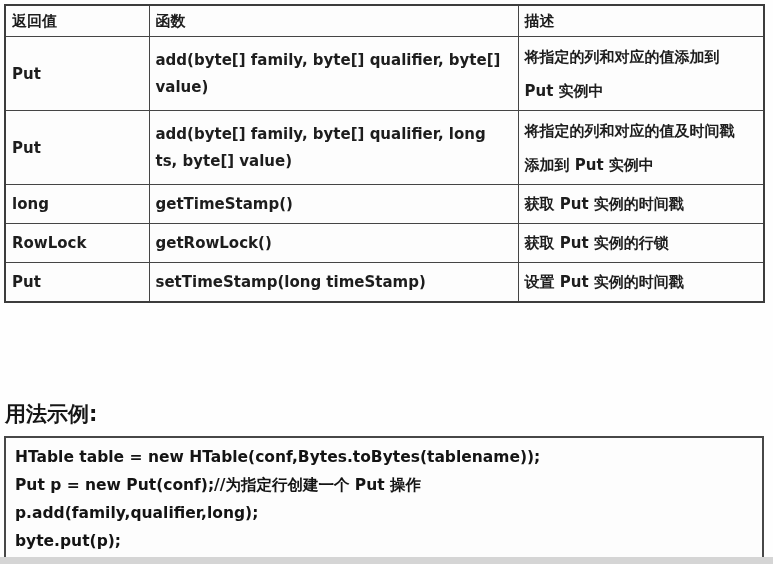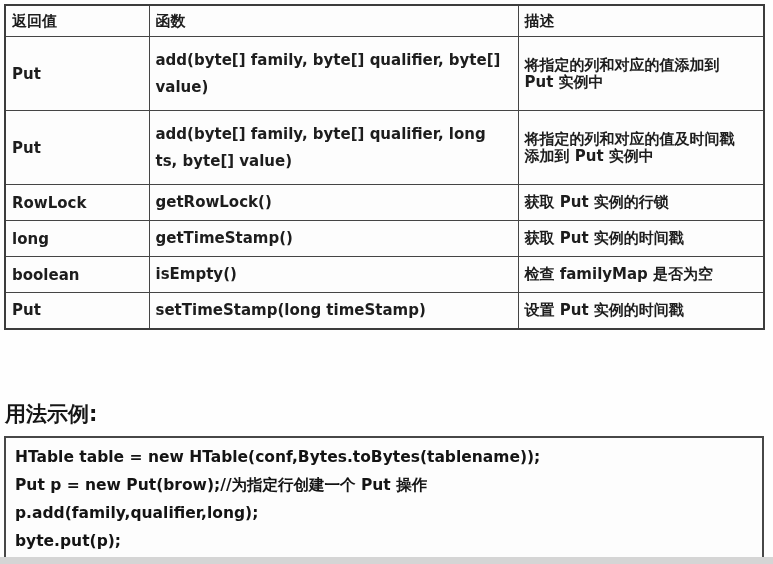--- a/index.html
+++ b/index.html
@@ -32,21 +32,21 @@
     line-height: 26px;
     color: #1d1d1d;
   }
   col.c1 { width: 144px; }
   col.c2 { width: 369px; }
   col.c3 { width: 246px; }
   tr.header-row th { height: 29px; font-weight: 600; }
   tr.tall td { height: 74px; }
   tr.short td { height: 36px; }
   td.fn { line-height: 27px; }
-  td.desc { padding-right: 18px; line-height: 17px; }
+  td.desc { padding-right: 18px; line-height: 34px; }
 
   .usage-label {
     position: absolute; left: 5px; top: 400px;
     font-size: 21px; font-weight: 600; color: #161616;
   }
   .code-box {
     position: absolute; left: 4px; top: 436px;
     width: 760px; height: 151px;
     border: 2px solid #474747;
     background: #fdfdfd;
@@ -86,46 +86,41 @@
         <td>Put</td>
         <td class="fn">add(byte[] family, byte[] qualifier, byte[] value)</td>
         <td class="desc">将指定的列和对应的值添加到 Put 实例中</td>
       </tr>
       <tr class="tall">
         <td>Put</td>
         <td class="fn">add(byte[] family, byte[] qualifier, long ts, byte[] value)</td>
         <td class="desc">将指定的列和对应的值及时间戳添加到 Put 实例中</td>
       </tr>
       <tr class="short">
-        <td>RowLock</td>
-        <td class="fn">getRowLock()</td>
-        <td class="desc">获取 Put 实例的行锁</td>
-      </tr>
-      <tr class="short">
         <td>long</td>
         <td class="fn">getTimeStamp()</td>
         <td class="desc">获取 Put 实例的时间戳</td>
       </tr>
       <tr class="short">
-        <td>boolean</td>
-        <td class="fn">isEmpty()</td>
-        <td class="desc">检查 familyMap 是否为空</td>
+        <td>RowLock</td>
+        <td class="fn">getRowLock()</td>
+        <td class="desc">获取 Put 实例的行锁</td>
       </tr>
       <tr class="short">
         <td>Put</td>
         <td class="fn">setTimeStamp(long timeStamp)</td>
         <td class="desc">设置 Put 实例的时间戳</td>
       </tr>
     </tbody>
   </table>
 
   <div class="usage-label">用法示例:</div>
 
   <div class="code-box">
     <div class="code-line">HTable table = new HTable(conf,Bytes.toBytes(tablename));</div>
-    <div class="code-line">Put p = new Put(brow);//为指定行创建一个 Put 操作</div>
+    <div class="code-line">Put p = new Put(conf);//为指定行创建一个 Put 操作</div>
     <div class="code-line">p.add(family,qualifier,long);</div>
     <div class="code-line">byte.put(p);</div>
   </div>
 
   <div class="bottom-strip"></div>
 
 </div>
 
 </body></html>

